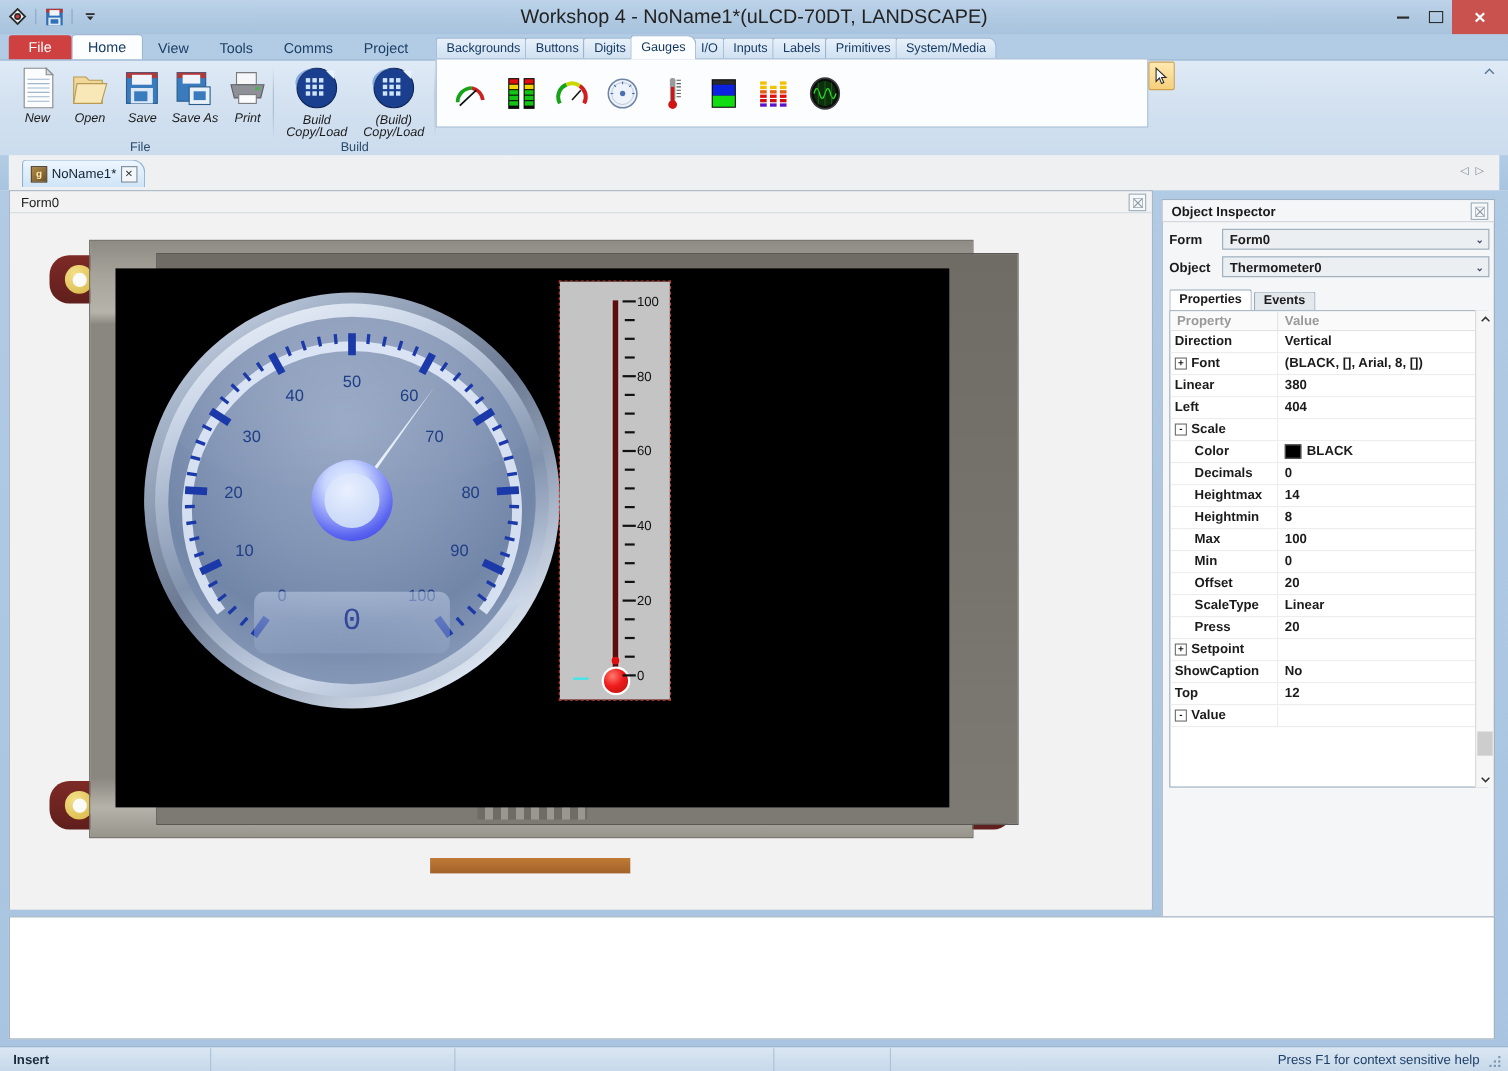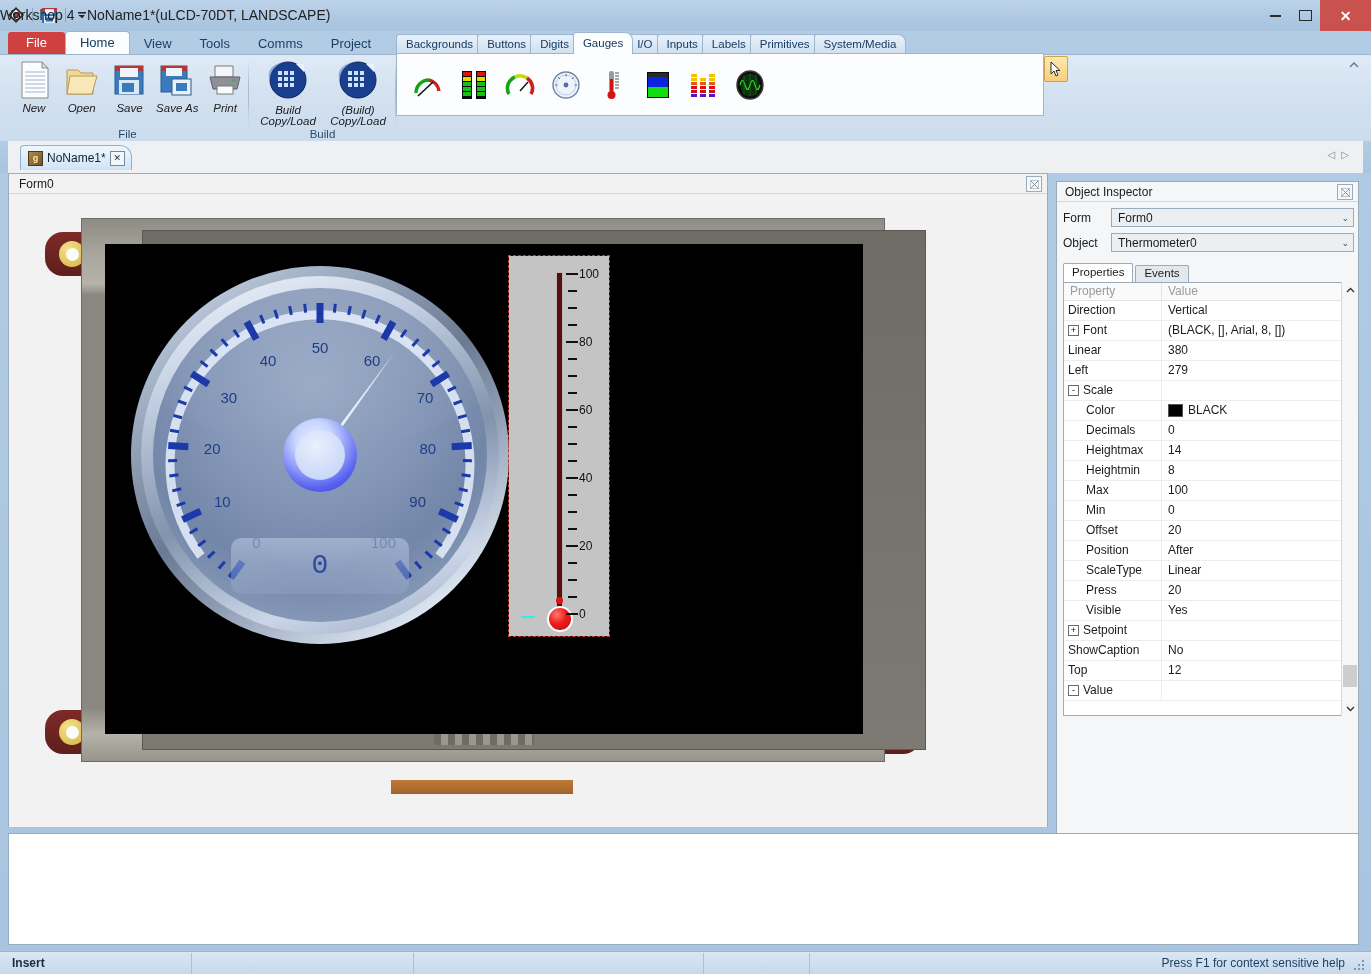--- a/index.html
+++ b/index.html
@@ -14,21 +14,21 @@
     background:linear-gradient(180deg,#b3cce5 0%,#a8c4e0 100%);
     box-sizing:border-box;}
 
   
   .titlebar{position:absolute;left:0;top:0;width:1371px;height:31px;
     background:linear-gradient(180deg,#bcd3e9 0%,#b0c9e2 55%,#a8c3de 100%);}
   .qat{position:absolute;left:6px;top:3px;height:24px;display:flex;align-items:center;gap:4px;}
   .qat-ico{width:20px;height:20px;display:flex;align-items:center;justify-content:center;}
   .qat-sep{width:1px;height:14px;background:#8ba7c4;margin:0 2px;}
   .title-text{position:absolute;left:0;top:0;width:1371px;height:31px;
-    line-height:31px;text-align:left;font-size:14px;color:#222;}
+    line-height:31px;text-align:center;font-size:18px;color:#222;}
   .wbtns{position:absolute;right:0;top:0;height:31px;display:flex;align-items:stretch;}
   .wbtn{width:30px;display:flex;align-items:center;justify-content:center;cursor:default;}
   .wbtn.close{width:51px;background:#c9524f;}
   .wglyph{color:#2b2b2b;font-size:12px;}
   .wbtn.close .wglyph{color:#fff;font-size:14px;font-weight:bold;}
   .wmin{width:11px;height:2px;background:#2b2b2b;}
   .wmax{width:11px;height:9px;border:1.6px solid #2b2b2b;}
 
   
   .ribbon{position:absolute;left:0;top:31px;width:1371px;height:110px;}
@@ -158,21 +158,21 @@
   .th-bulb{position:absolute;left:38px;top:350px;width:26px;height:26px;border-radius:50%;
     background:radial-gradient(circle at 36% 30%,#ff7a6e 0%,#ee1c1c 45%,#b80f0f 100%);
     border:2px solid #fff;box-sizing:border-box;}
   .th-dot{position:absolute;left:47px;top:341px;width:7px;height:7px;border-radius:50%;background:#e01010;}
   .th-ptr{position:absolute;left:12px;top:360px;width:14px;height:2px;background:#3be8ee;}
   .th-tick{position:absolute;background:#111;}
   .th-num{position:absolute;font-size:12px;color:#111;transform:translateY(-50%);}
 
   
   .oi{position:absolute;left:1056px;top:181px;width:303px;height:757px;
-    background:#f4f6f8;border:1px solid #9aabbb;box-sizing:border-box;}
+    background:#f4f6f8;border:1px solid #9aabbb;box-sizing:border-box;font-weight:bold;}
   .oi-head{position:absolute;left:0;top:0;width:100%;height:20px;border-bottom:1px solid #cfd6dd;
     box-sizing:border-box;background:#f4f6f8;}
   .oi-head .t{position:absolute;left:8px;top:3px;font-size:12px;}
   .oi-head .x{position:absolute;right:5px;top:2px;width:14px;height:14px;border:1px solid #9aabbb;
     background:#f6f8fa;display:flex;align-items:center;justify-content:center;font-size:9px;color:#8895a3;cursor:default;}
   .oi-row{position:absolute;left:6px;display:flex;align-items:center;gap:6px;}
   .oi-row label{font-size:12px;width:42px;}
   .combo{height:19px;border:1px solid #9aabbb;background:#eceff2;
     display:flex;align-items:center;justify-content:space-between;padding:0 4px 0 6px;
     font-size:12px;box-sizing:border-box;cursor:default;}
@@ -635,21 +635,21 @@
                   </g>
               </svg>
               <div id="gauge-numbers">
                   <div class="gauge-num" style="left: 103.5px; top: 254.4px;">0</div>
                   <div class="gauge-num" style="left: 69.3px; top: 213px;">10</div>
                   <div class="gauge-num" style="left: 59.2px; top: 160.2px;">20</div>
                   <div class="gauge-num" style="left: 75.8px; top: 109.1px;">30</div>
                   <div class="gauge-num" style="left: 115px; top: 72.4px;">40</div>
                   <div class="gauge-num" style="left: 167px; top: 59px;">50</div>
                   <div class="gauge-num" style="left: 219px; top: 72.4px;">60</div>
-                  <div class="gauge-num" style="left: 272px; top: 109.1px;">70</div>
+                  <div class="gauge-num" style="left: 242px; top: 109.1px;">70</div>
                   <div class="gauge-num" style="left: 274.8px; top: 160.2px;">80</div>
                   <div class="gauge-num" style="left: 264.7px; top: 213px;">90</div>
                   <div class="gauge-num" style="left: 230.5px; top: 254.4px;">100</div>
                 </div>
               <div class="needle" id="needle" style="transform:rotate(216deg);clip-path:polygon(50% 100%, 100% 0, 0 0);"></div>
               <div class="gauge-lcd">
                 <span>0</span>
               </div>
               <div class="gauge-hub">
                 <div class="gauge-hub-in"></div>
@@ -761,21 +761,21 @@
             </div>
             <div class="c2">
               <span>380</span>
             </div>
           </div>
           <div class="pg-row">
             <div class="c1">
               <span>Left</span>
             </div>
             <div class="c2">
-              <span>279</span>
+              <span>404</span>
             </div>
           </div>
           <div class="pg-row">
             <div class="c1">
               <span class="exp">-</span>
               <span>Scale</span>
             </div>
             <div class="c2">
               <span></span>
             </div>
@@ -832,48 +832,32 @@
           <div class="pg-row">
             <div class="c1 ind">
               <span>Offset</span>
             </div>
             <div class="c2">
               <span>20</span>
             </div>
           </div>
           <div class="pg-row">
             <div class="c1 ind">
-              <span>Position</span>
-            </div>
-            <div class="c2">
-              <span>After</span>
-            </div>
-          </div>
-          <div class="pg-row">
-            <div class="c1 ind">
               <span>ScaleType</span>
             </div>
             <div class="c2">
               <span>Linear</span>
             </div>
           </div>
           <div class="pg-row">
             <div class="c1 ind">
               <span>Press</span>
             </div>
             <div class="c2">
               <span>20</span>
-            </div>
-          </div>
-          <div class="pg-row">
-            <div class="c1 ind">
-              <span>Visible</span>
-            </div>
-            <div class="c2">
-              <span>Yes</span>
             </div>
           </div>
           <div class="pg-row">
             <div class="c1">
               <span class="exp">+</span>
               <span>Setpoint</span>
             </div>
             <div class="c2">
               <span></span>
             </div>

